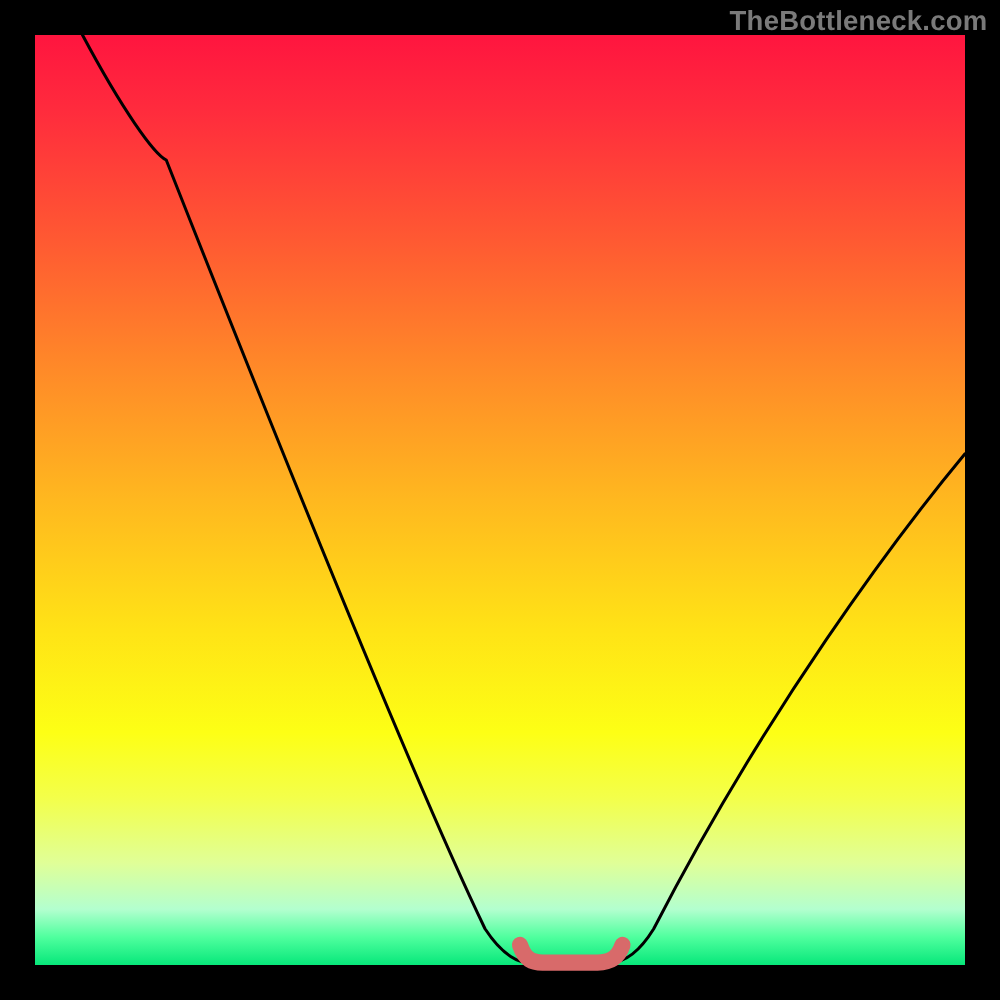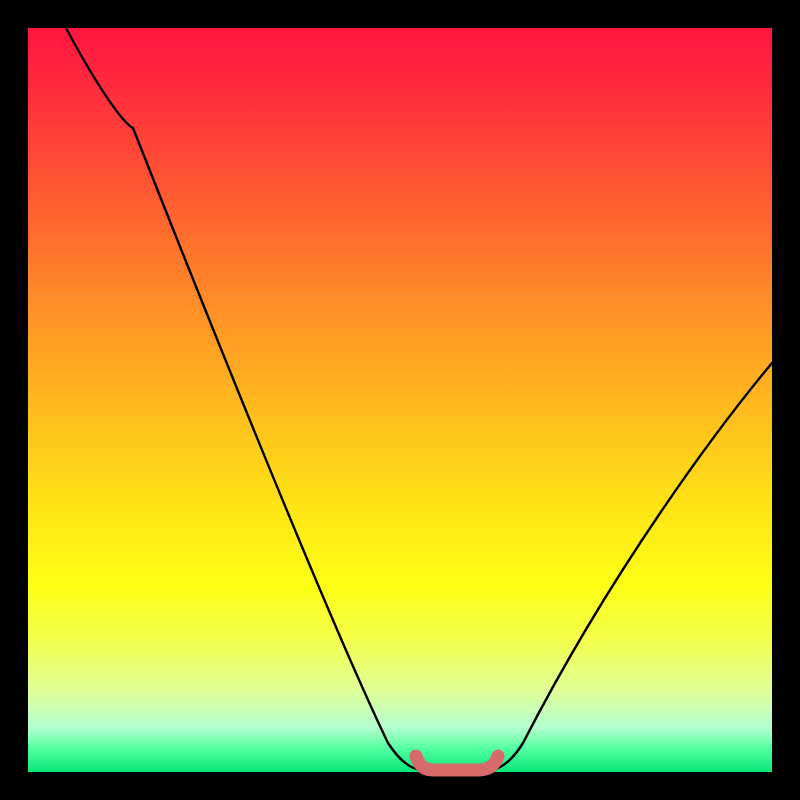--- a/index.html
+++ b/index.html
@@ -71,13 +71,14 @@
                C 375 738, 388 742, 395 742" fill="none" stroke="#000000" stroke-width="2.4" stroke-linecap="round"></path>
       <path d="M 460 742
                C 470 742, 482 736, 495 715
                C 585 540, 690 400, 744 335" fill="none" stroke="#000000" stroke-width="2.4" stroke-linecap="round"></path>
       <path d="M 388 728
                C 392 740, 398 742, 406 742
                L 450 742
                C 458 742, 466 740, 470 728" fill="none" stroke="#d86a6a" stroke-width="13" stroke-linecap="round"></path>
     </svg>
   </div>
+  <div class="watermark">TheBottleneck.com</div>
 </div>
 
 </body></html>

